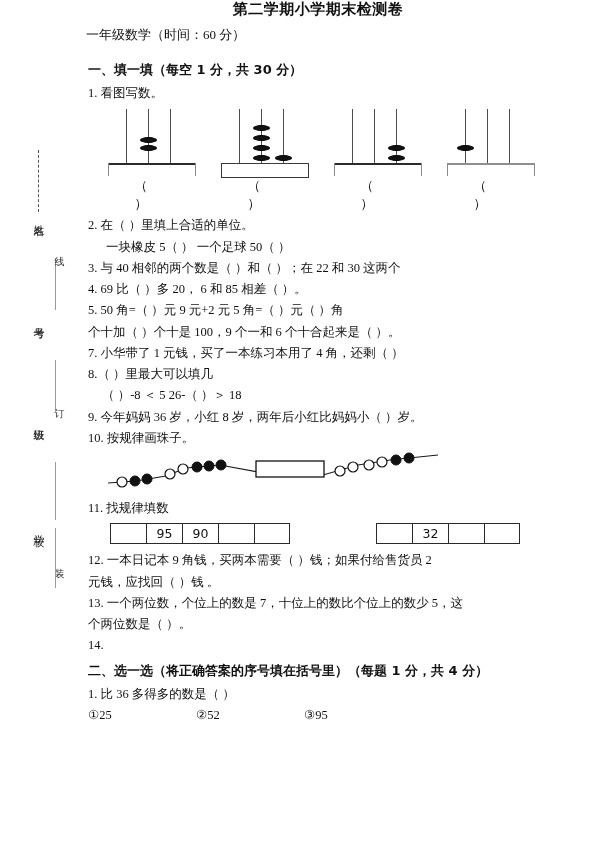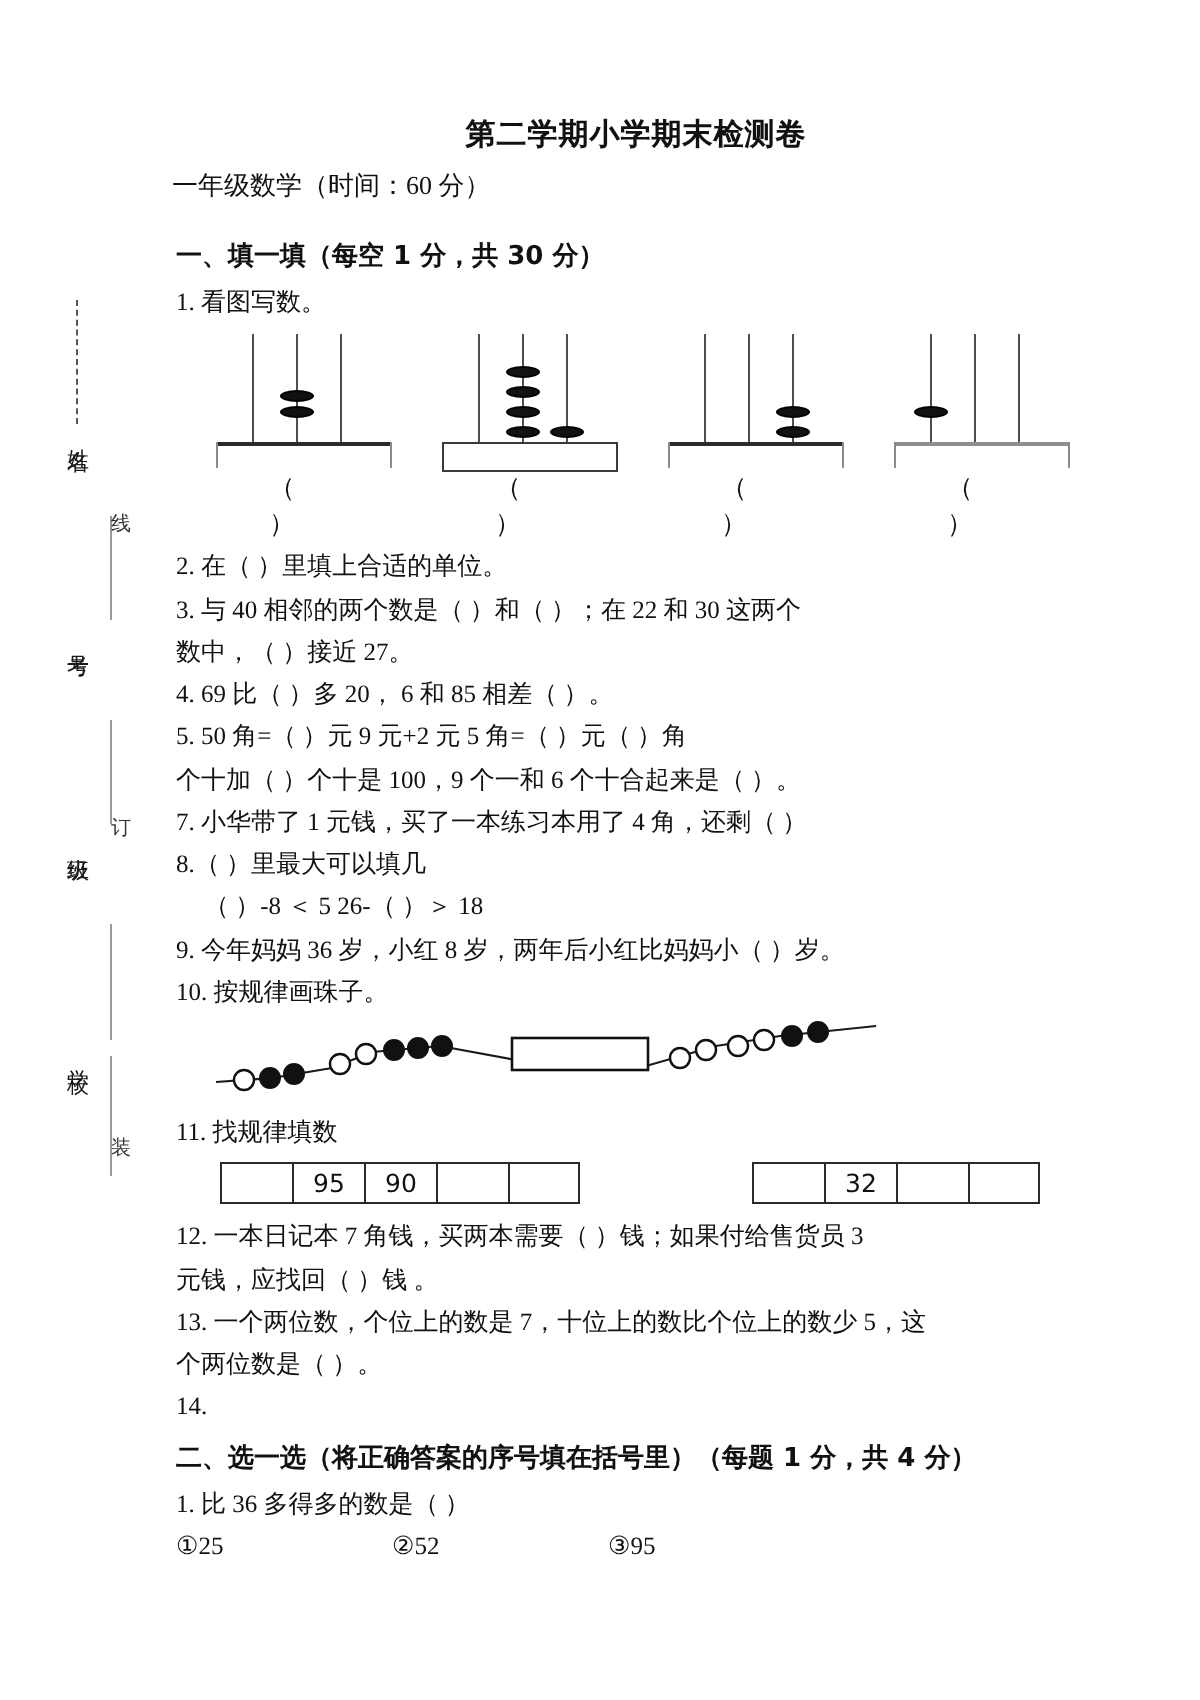--- a/index.html
+++ b/index.html
@@ -49,21 +49,20 @@
     left: 55px;
     width: 0;
     border-left: 1px solid #9a9a9a;
   }
 
   
   #content {
     position: absolute;
     left: 86px; top: 0;
     width: 500px;
-    padding-top: 58px;
   }
   #doc-title {
     text-align: center;
     font-size: 15px;
     font-weight: bold;
     font-family: "DejaVu Sans", sans-serif;
     letter-spacing: 0.5px;
     margin: 0 0 7px 0;
     padding-right: 36px;
   }
@@ -277,23 +276,23 @@
         <div class="beam" style="background:#8f8f8f;height:1.4px;"></div>
         <div class="beam-side left"></div>
         <div class="beam-side right"></div>
       </div>
       <div class="paren-row">（        ）</div>
     </div>
 
   </div>
 
   <div class="q">2. 在（      ）里填上合适的单位。</div>
+  <div class="q indent">一块橡皮 5（            ）            一个足球 50（            ）</div>
 
   <div class="q">3. 与 40 相邻的两个数是（            ）和（            ）；在 22 和 30 这两个</div>
-  <div class="q">数中，（            ）接近 27。</div>
 
   <div class="q">4.  69 比（            ）多 20，    6 和 85 相差（          ）。</div>
 
   <div class="q">5.  50 角=（            ）元            9 元+2 元 5 角=（          ）元（      ）角</div>
   <div class="q">个十加（      ）个十是 100，9 个一和 6 个十合起来是（            ）。</div>
 
   <div class="q">7. 小华带了 1 元钱，买了一本练习本用了 4 角，还剩（            ）</div>
 
   <div class="q">8.（            ）里最大可以填几</div>
   <div class="q sub">（          ）-8 ＜ 5            26-（            ）＞ 18</div>
@@ -334,21 +333,21 @@
       <div class="num-cell"></div>
     </div>
     <div class="num-table">
       <div class="num-cell"></div>
       <div class="num-cell">32</div>
       <div class="num-cell"></div>
       <div class="num-cell"></div>
     </div>
   </div>
 
-  <div class="q">12. 一本日记本 7 角钱，买两本需要（        ）钱；如果付给售货员 3</div>
+  <div class="q">12. 一本日记本 9 角钱，买两本需要（        ）钱；如果付给售货员 2</div>
   <div class="q">元钱，应找回（            ）钱 。</div>
 
   <div class="q">13. 一个两位数，个位上的数是 7，十位上的数比个位上的数少 5，这</div>
   <div class="q">个两位数是（          ）。</div>
 
   <div class="q">14.</div>
 
   <div class="gap-sm"></div>
 
   <div class="q-head">二、选一选（将正确答案的序号填在括号里）（每题 1 分，共 4 分）</div>

